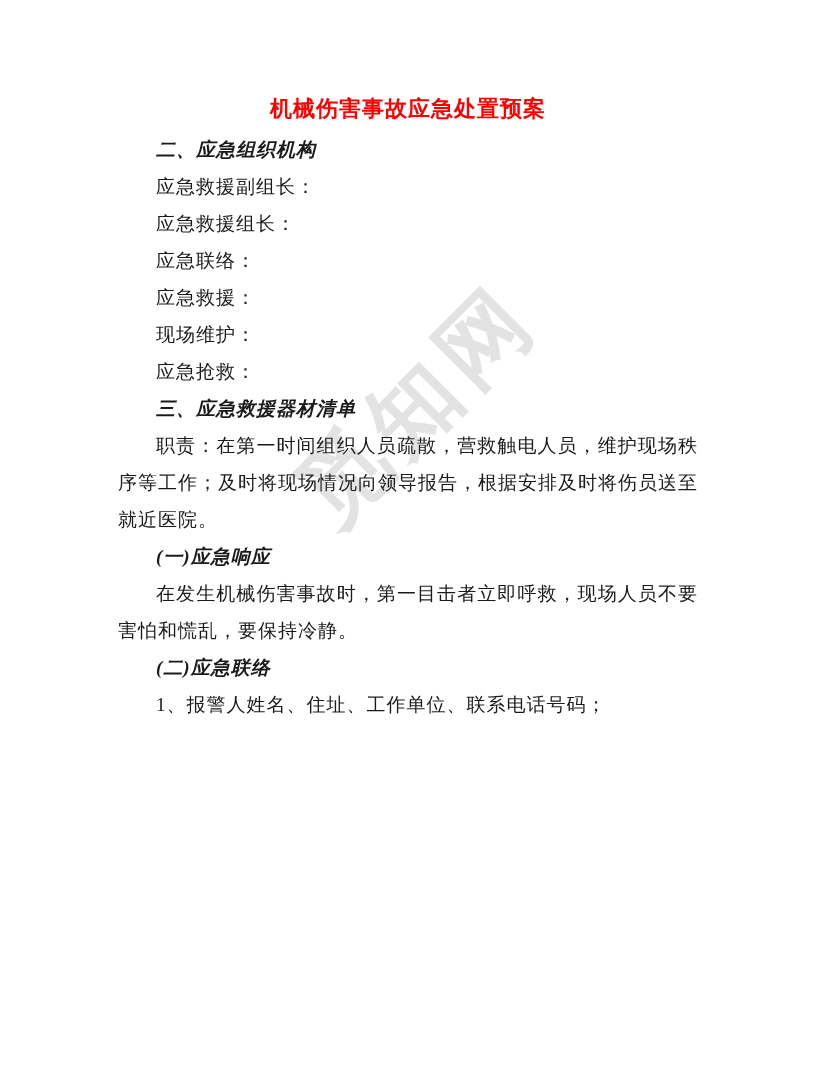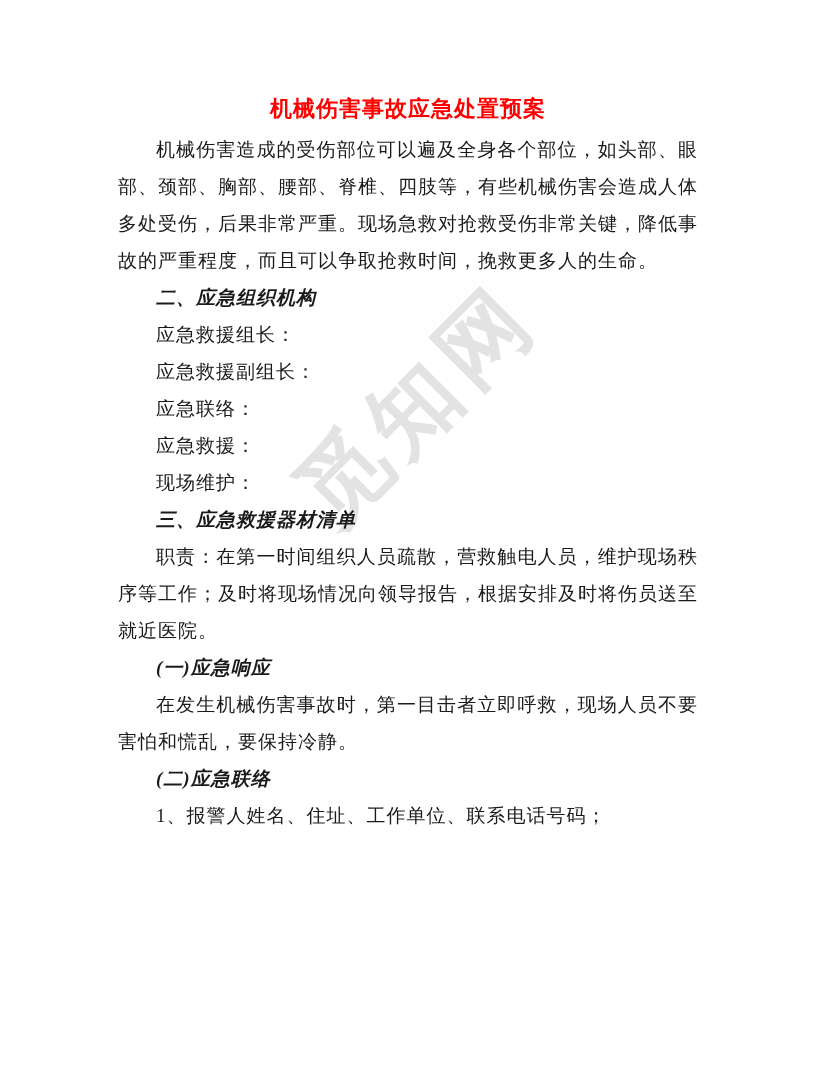--- a/index.html
+++ b/index.html
@@ -63,34 +63,34 @@
 <body>
 
 <div class="page">
 
   <div class="watermark">觅知网</div>
 
   <div class="content">
 
     <h1 class="doc-title">机械伤害事故应急处置预案</h1>
 
-    <p class="para">机械伤害造成的受伤部位可以遍及全身各个部位，如头部、眼部、颈部、胸部、腰部、脊椎、四肢等，有些机械伤害会造成人体多处受伤，后果非常严重。现场急救对抢救受伤非常关键，降低事故的严重程度，而且可以争取抢救时间，挽救更多人的生命。</p>
 
     <p class="para bold">二、应急组织机构</p>
 
+    <p class="para">应急救援副组长：</p>
+
     <p class="para">应急救援组长：</p>
-
-    <p class="para">应急救援副组长：</p>
 
     <p class="para">应急联络：</p>
 
     <p class="para">应急救援：</p>
 
     <p class="para">现场维护：</p>
 
+    <p class="para">应急抢救：</p>
 
     <p class="para bold">三、应急救援器材清单</p>
 
     <p class="para">职责：在第一时间组织人员疏散，营救触电人员，维护现场秩序等工作；及时将现场情况向领导报告，根据安排及时将伤员送至就近医院。</p>
 
     <p class="para bold">(一)应急响应</p>
 
     <p class="para">在发生机械伤害事故时，第一目击者立即呼救，现场人员不要害怕和慌乱，要保持冷静。</p>
 
     <p class="para bold">(二)应急联络</p>

